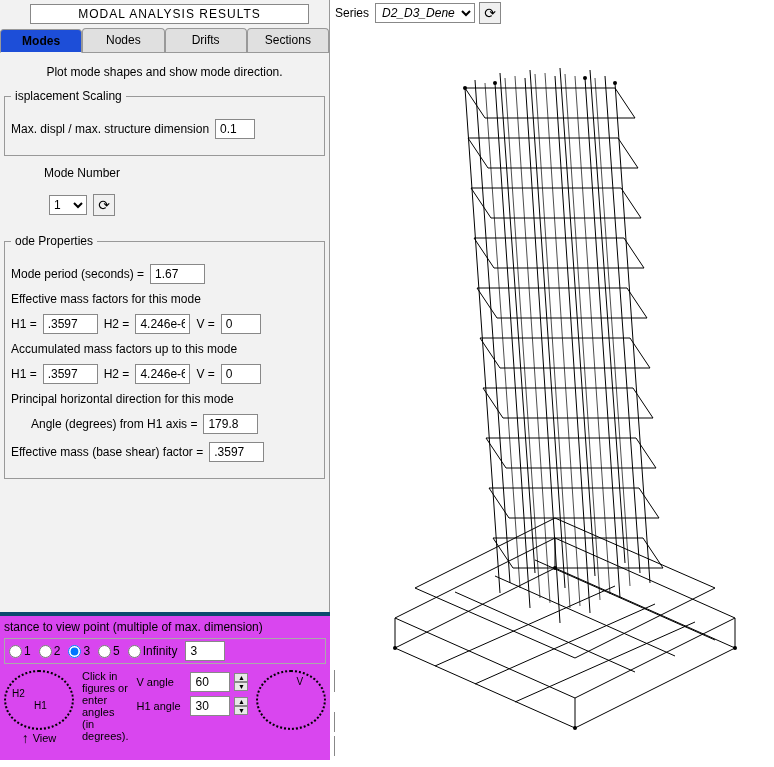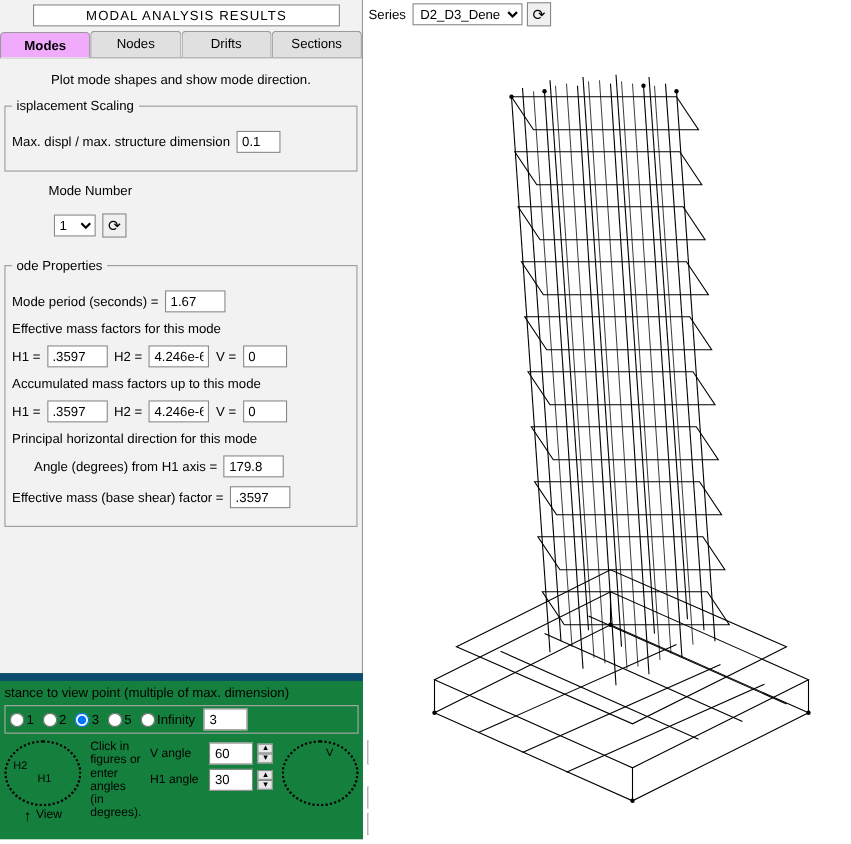--- a/index.html
+++ b/index.html
@@ -21,20 +21,21 @@
   gap: 4px;
 }
 .topbar label { margin-right: 2px; }
 .combo {
   border: 1px solid #888;
   background: #fff;
   padding: 1px 2px;
   font-size: 12px;
   width: 100px;
   height: 20px;
+  font-style: italic;
 }
 .icon-btn {
   width: 22px;
   height: 22px;
   border: 1px solid #888;
   background: #f0f0f0;
   display: inline-flex;
   align-items: center;
   justify-content: center;
   cursor: pointer;
@@ -73,21 +74,21 @@
   padding: 4px 6px;
   text-align: center;
   border: 1px solid #999;
   border-bottom: none;
   background: #e0e0e0;
   font-size: 12px;
   cursor: pointer;
   border-radius: 4px 4px 0 0;
 }
 .tab.active {
-  background: #f0abfc;
+  background: #1d4ed8;
   font-weight: bold;
   border-bottom: 1px solid #f2f2f2;
   position: relative;
   top: 1px;
 }
 
 .tab-content {
   padding: 8px 4px;
   font-size: 12px;
 }
@@ -135,22 +136,22 @@
   width: 38px;
   height: 20px;
 }
 
 .view-panel {
   position: absolute;
   left: 0;
   top: 612px;
   width: 330px;
   padding: 4px;
-  border-top: 7px solid #0c4a6e;
-  background: #15803d;
+  border-top: 4px solid #0c4a6e;
+  background: #d946ef;
 }
 .view-title { font-size: 12px; margin-bottom: 4px; }
 .radio-row { display:flex; gap:8px; align-items:center; border: 1px solid #aaa; padding: 2px 4px; }
 .radio-row label { display:flex; align-items:center; gap:2px; }
 
 .circles-row { display:flex; gap:8px; margin-top:6px; }
 .circle {
   width: 70px; height: 60px;
   border: 2px dotted #000;
   border-radius: 50%;

